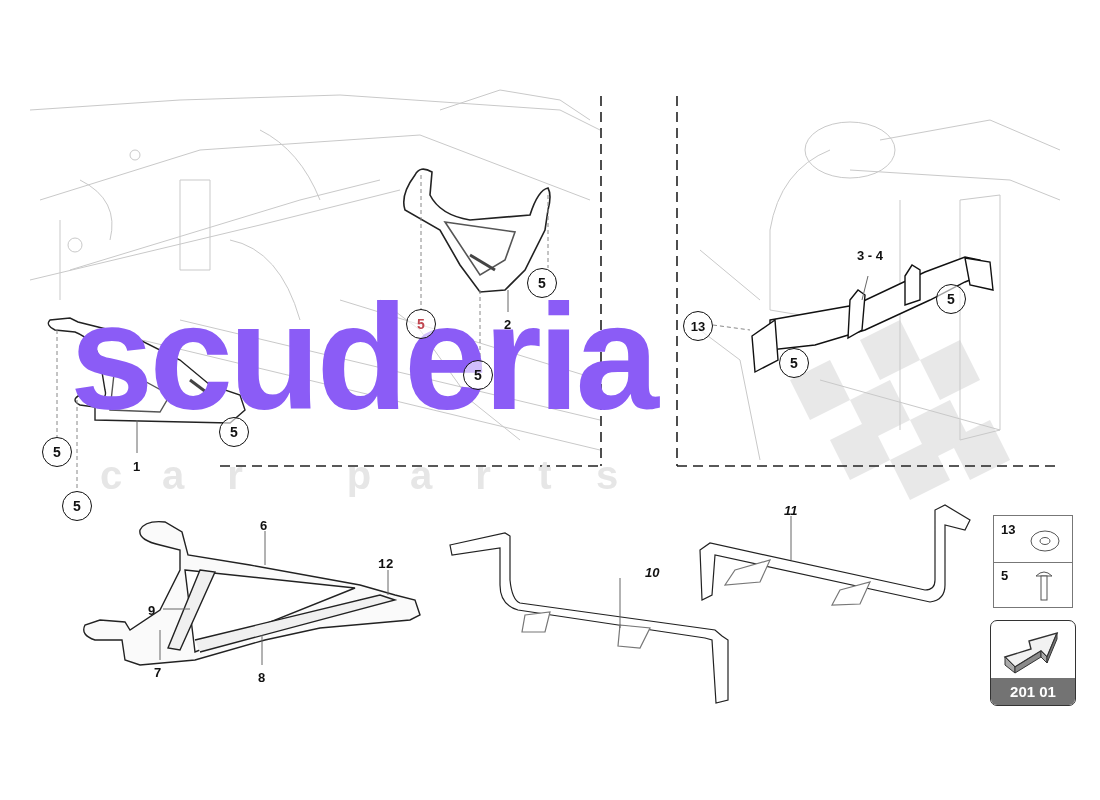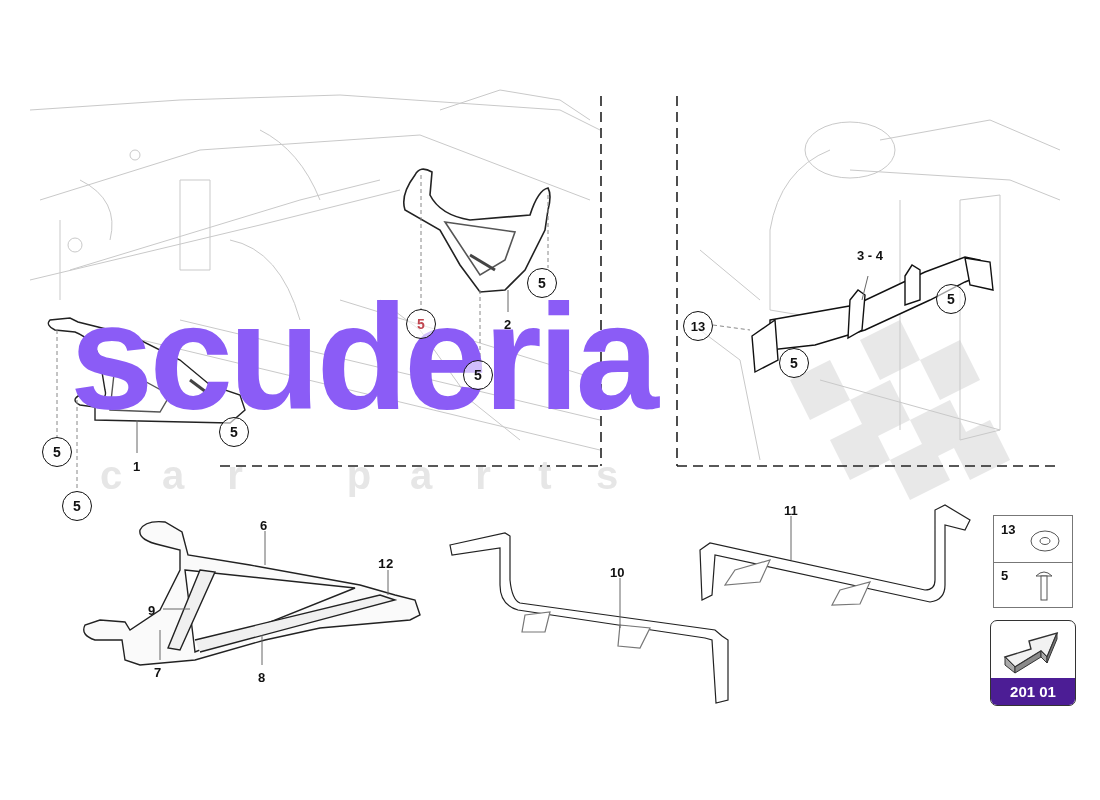--- a/index.html
+++ b/index.html
@@ -9,21 +9,21 @@
   .wm-small span{display:inline-block;width:62px;text-align:center;}
   .callout{position:absolute;width:30px;height:30px;border:1.4px solid #111;border-radius:50%;background:rgba(255,255,255,0.6);font-size:14px;font-weight:bold;color:#111;display:flex;align-items:center;justify-content:center;box-sizing:border-box;}
   .callout.pink{color:#c0454f;border-color:#111;}
   .label{position:absolute;font-size:13px;font-weight:bold;color:#111;white-space:nowrap;}
   .legend-box{position:absolute;left:993px;top:515px;width:80px;height:93px;border:1px solid #777;box-sizing:border-box;background:#fff;}
   .legend-row{position:absolute;left:0;width:78px;height:46px;}
   .legend-row.r1{top:0;border-bottom:1px solid #777;}
   .legend-row.r2{top:46px;}
   .legend-num{position:absolute;left:7px;top:6px;font-size:13px;font-weight:bold;color:#111;}
   .nav-box{position:absolute;left:990px;top:620px;width:86px;height:86px;border:1.5px solid #333;border-radius:7px;overflow:hidden;box-sizing:border-box;background:#fff;}
-  .nav-code{position:absolute;left:0;bottom:0;width:100%;height:27px;background:#4c1d95;color:#fff;font-weight:bold;font-size:15px;display:flex;align-items:center;justify-content:center;margin-top:12px;}
+  .nav-code{position:absolute;left:0;bottom:0;width:100%;height:27px;background:#737373;color:#fff;font-weight:bold;font-size:15px;display:flex;align-items:center;justify-content:center;margin-top:12px;}
   svg{position:absolute;left:0;top:0;}
 </style>
 </head>
 <body>
 
 <svg width="1100" height="800">
 
   <g fill="#e8e8e8">
     <polygon points="790,380 830,360 850,400 810,420"></polygon>
     <polygon points="850,400 890,380 910,420 870,440"></polygon>
@@ -155,22 +155,22 @@
 
 <div class="callout" style="left:683px;top:311px;font-size:13px;">13</div>
 <div class="callout" style="left:779px;top:348px;">5</div>
 <div class="callout" style="left:936px;top:284px;">5</div>
 <div class="label" style="left:857px;top:248px;">3 - 4</div>
 
 <div class="label" style="left:260px;top:518px;">6</div>
 <div class="label" style="left:154px;top:665px;">7</div>
 <div class="label" style="left:258px;top:670px;">8</div>
 <div class="label" style="left:148px;top:603px;">9</div>
-<div class="label" style="left:610px;top:565px;">10</div>
-<div class="label" style="left:784px;top:503px;">11</div>
+<div class="label" style="left:645px;top:565px;font-style:italic;">10</div>
+<div class="label" style="left:784px;top:503px;font-style:italic;">11</div>
 <div class="label" style="left:378px;top:557px;font-family:Liberation Mono, monospace;">12</div>
 
 <div class="legend-box">
   <div class="legend-row r1">
     <span class="legend-num">13</span>
     <svg width="78" height="46" style="position:absolute;left:0;top:0;">
       <ellipse cx="51" cy="25" rx="14" ry="10" fill="#fff" stroke="#555" stroke-width="1"></ellipse>
       <ellipse cx="51" cy="25" rx="5" ry="3.5" fill="#fff" stroke="#555" stroke-width="1"></ellipse>
     </svg>
   </div>

